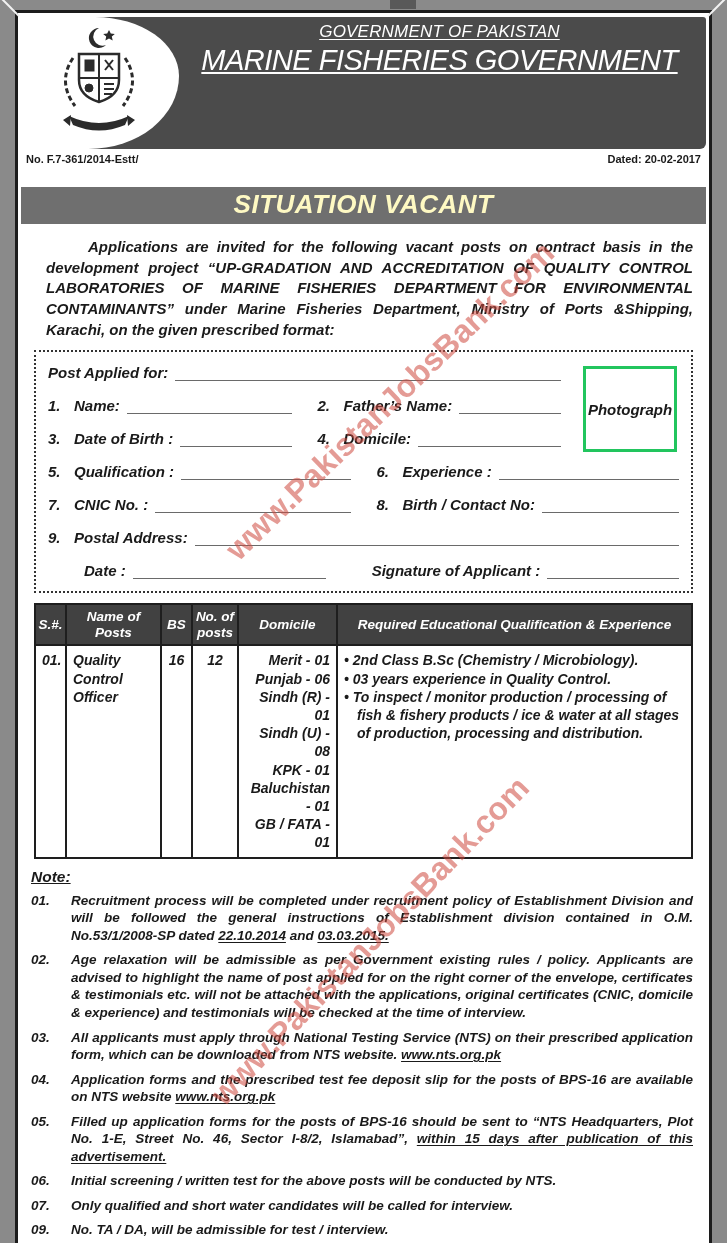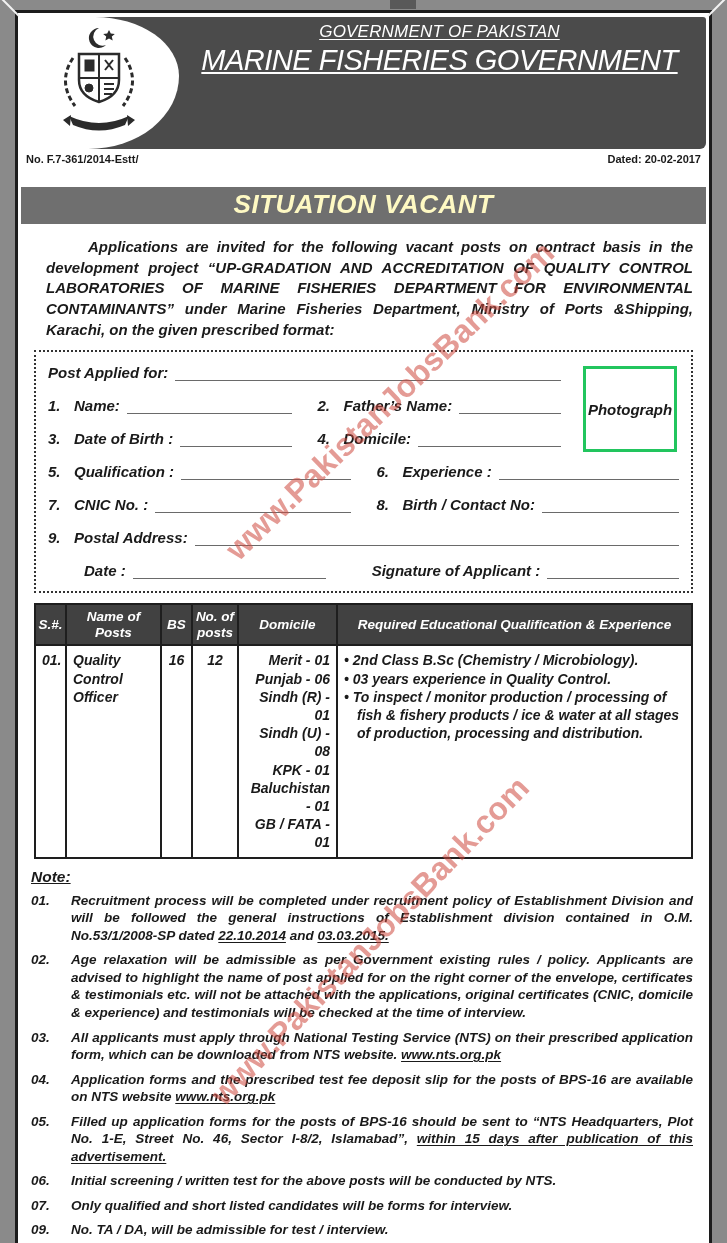--- a/index.html
+++ b/index.html
@@ -271,21 +271,21 @@
           <div class="nitem">
             <span class="nno">05.</span>
             <span class="ntext"><span>Filled up application forms for the posts of BPS-16 should be sent to “NTS Headquarters, Plot No. 1-E, Street No. 46, Sector I-8/2, Islamabad”, </span><span class="u">within 15 days after publication of this advertisement.</span></span>
           </div>
           <div class="nitem">
             <span class="nno">06.</span>
             <span class="ntext"><span>Initial screening / written test for the above posts will be conducted by NTS.</span></span>
           </div>
           <div class="nitem">
             <span class="nno">07.</span>
-            <span class="ntext"><span>Only qualified and short listed candidates will be forms for interview.</span></span>
+            <span class="ntext"><span>Only qualified and short water candidates will be called for interview.</span></span>
           </div>
           <div class="nitem">
             <span class="nno">09.</span>
             <span class="ntext"><span>No. TA / DA, will be admissible for test / interview.</span></span>
           </div>
         </div>
     </div>
 
   </div>
 

